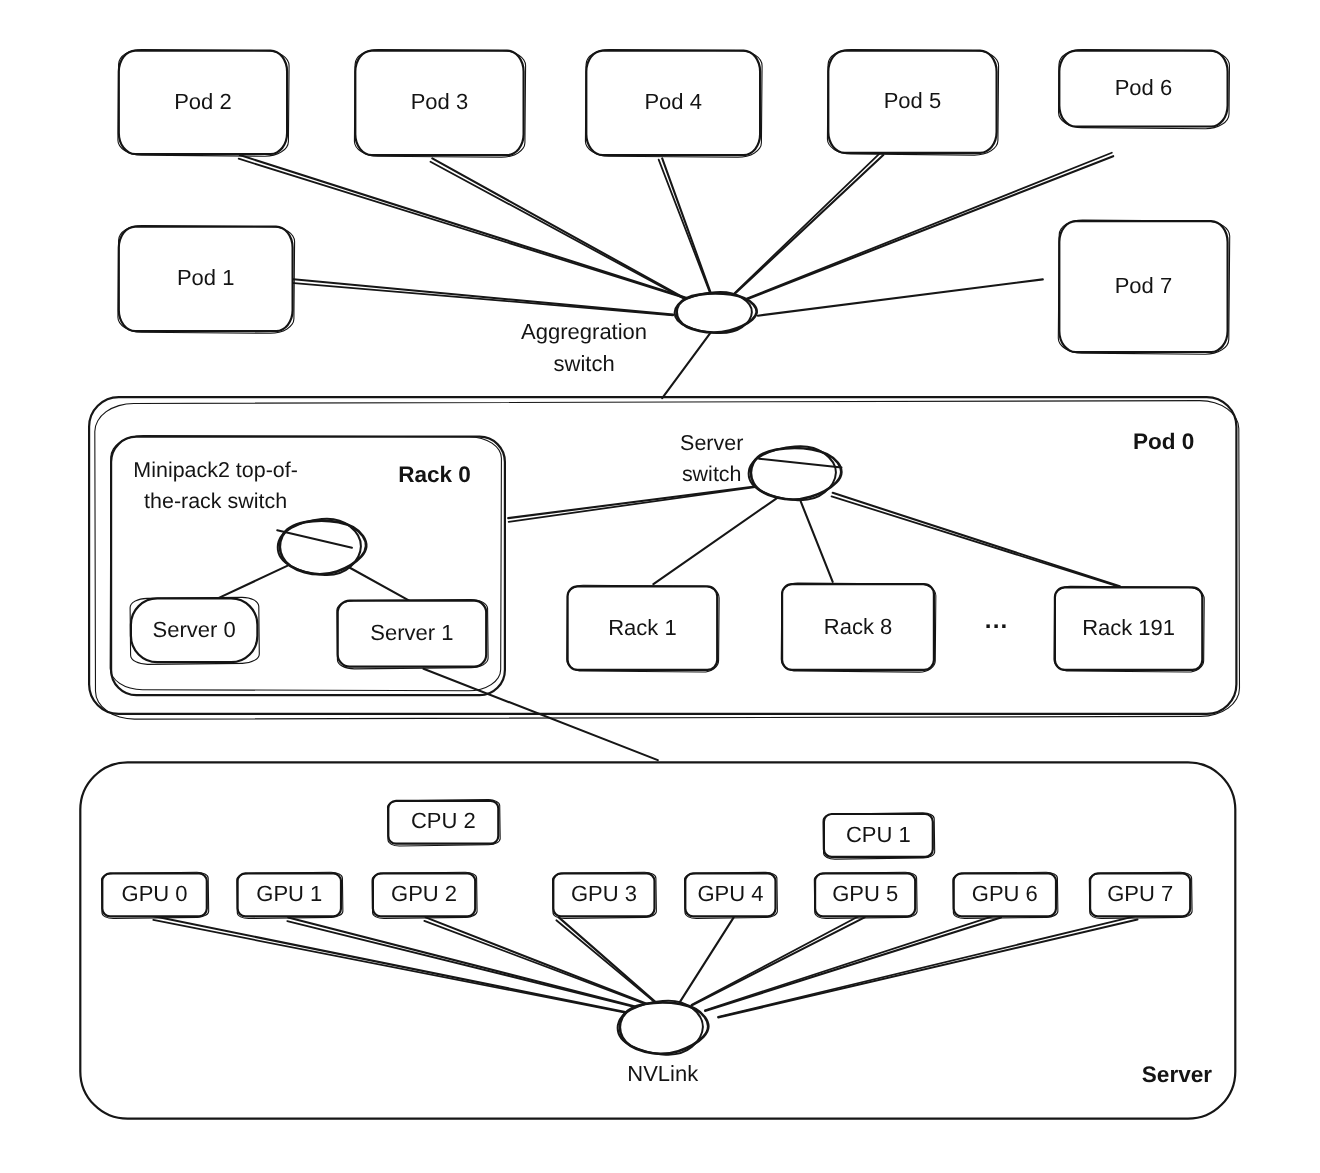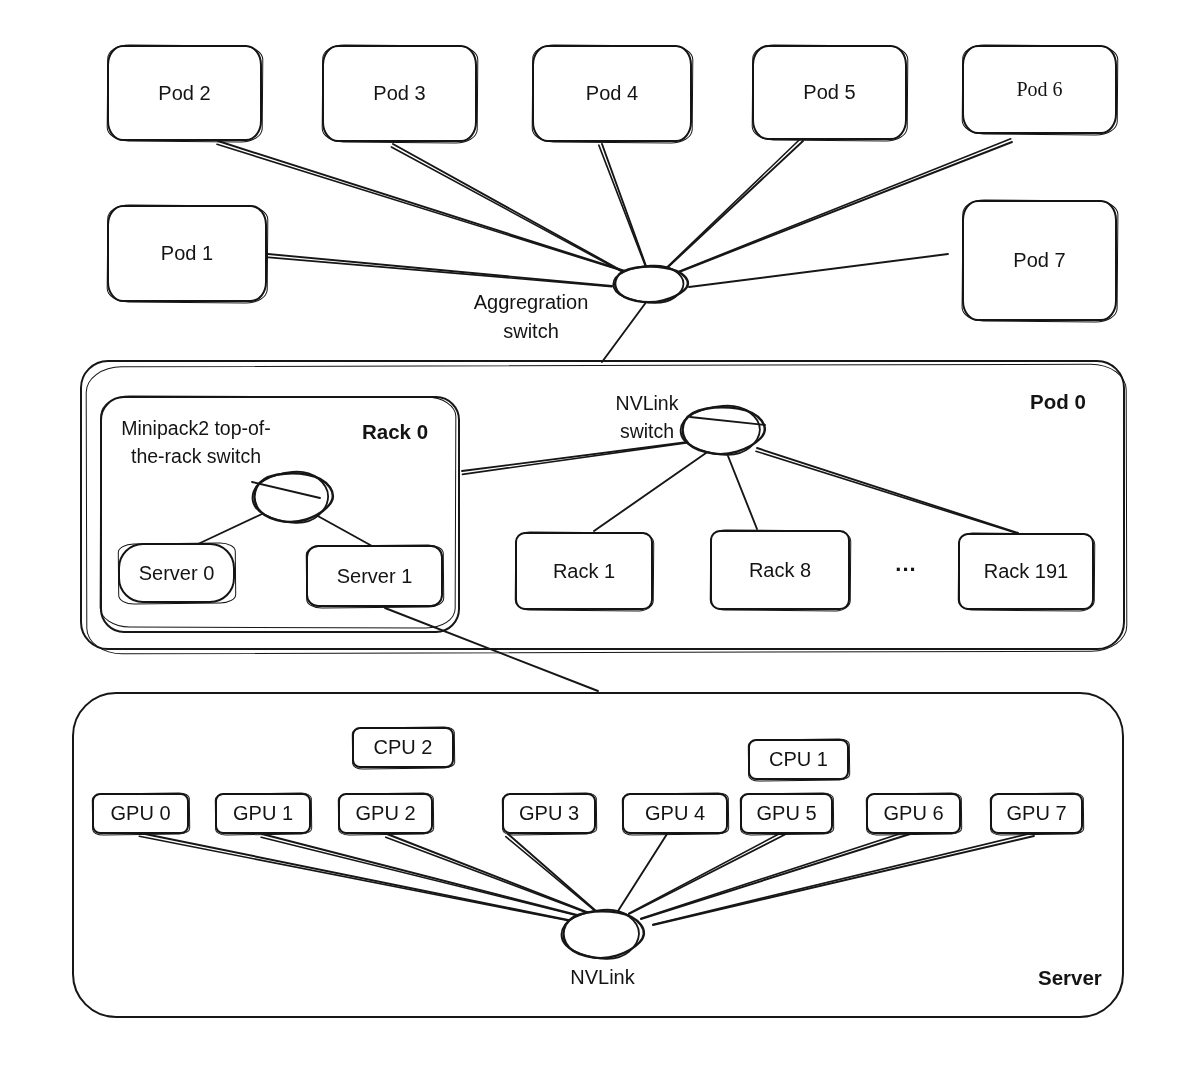--- a/index.html
+++ b/index.html
@@ -93,37 +93,37 @@
 
   <div class="container" id="pod0" style="left:80px;top:360px;width:1045px;height:290px;"></div>
   <div class="container" id="rack0" style="left:100px;top:396px;width:360px;height:237px;"></div>
   <div class="container" id="serverbox" style="left:72px;top:692px;width:1052px;height:326px;"></div>
 
   <div class="title" style="left:1030px;top:390px;">Pod 0</div>
   <div class="title" style="left:362px;top:420px;">Rack 0</div>
   <div class="title" style="left:1038px;top:966px;">Server</div>
 
   <div class="lbl" style="left:461px;top:288px;width:140px;font-size:20px;">Aggregration switch</div>
-  <div class="lbl" style="left:605px;top:389px;width:84px;">NVLink switch</div>
+  <div class="lbl" style="left:605px;top:389px;width:84px;">Server switch</div>
   <div class="lbl" style="left:117px;top:414px;width:158px;">Minipack2 top-of-the-rack switch</div>
   <div class="lbl" style="left:545px;top:963px;width:115px;font-size:20px;">NVLink</div>
 
   <div class="leaf pod" style="left:95px;top:45px;width:155px;height:96px;">
       <span>Pod 2</span>
     </div>
   <div class="leaf pod" style="left:310px;top:45px;width:155px;height:97px;">
       <span>Pod 3</span>
     </div>
   <div class="leaf pod" style="left:520px;top:45px;width:160px;height:97px;">
       <span>Pod 4</span>
     </div>
   <div class="leaf pod" style="left:740px;top:45px;width:155px;height:95px;">
       <span>Pod 5</span>
     </div>
-  <div class="leaf pod" style="left:950px;top:45px;width:155px;height:89px;font-family:Liberation Serif, serif;">
+  <div class="leaf pod" style="left:950px;top:45px;width:155px;height:71px;">
       <span>Pod 6</span>
     </div>
   <div class="leaf pod" style="left:95px;top:205px;width:160px;height:97px;">
       <span>Pod 1</span>
     </div>
   <div class="leaf pod" style="left:950px;top:200px;width:155px;height:121px;">
       <span>Pod 7</span>
     </div>
 
   <div class="leaf srv" style="left:118px;top:543px;width:117px;height:60px;border-radius:25px;">
@@ -156,21 +156,21 @@
     </div>
   <div class="leaf chip" style="left:215px;top:793px;width:96px;height:41px;">
       <span>GPU 1</span>
     </div>
   <div class="leaf chip" style="left:338px;top:793px;width:95px;height:41px;">
       <span>GPU 2</span>
     </div>
   <div class="leaf chip" style="left:462px;top:793px;width:94px;height:41px;margin-left:40px;">
       <span>GPU 3</span>
     </div>
-  <div class="leaf chip" style="left:622px;top:793px;width:106px;height:41px;">
+  <div class="leaf chip" style="left:622px;top:793px;width:84px;height:41px;">
       <span>GPU 4</span>
     </div>
   <div class="leaf chip" style="left:740px;top:793px;width:93px;height:41px;">
       <span>GPU 5</span>
     </div>
   <div class="leaf chip" style="left:866px;top:793px;width:95px;height:41px;">
       <span>GPU 6</span>
     </div>
   <div class="leaf chip" style="left:990px;top:793px;width:93px;height:41px;">
       <span>GPU 7</span>

